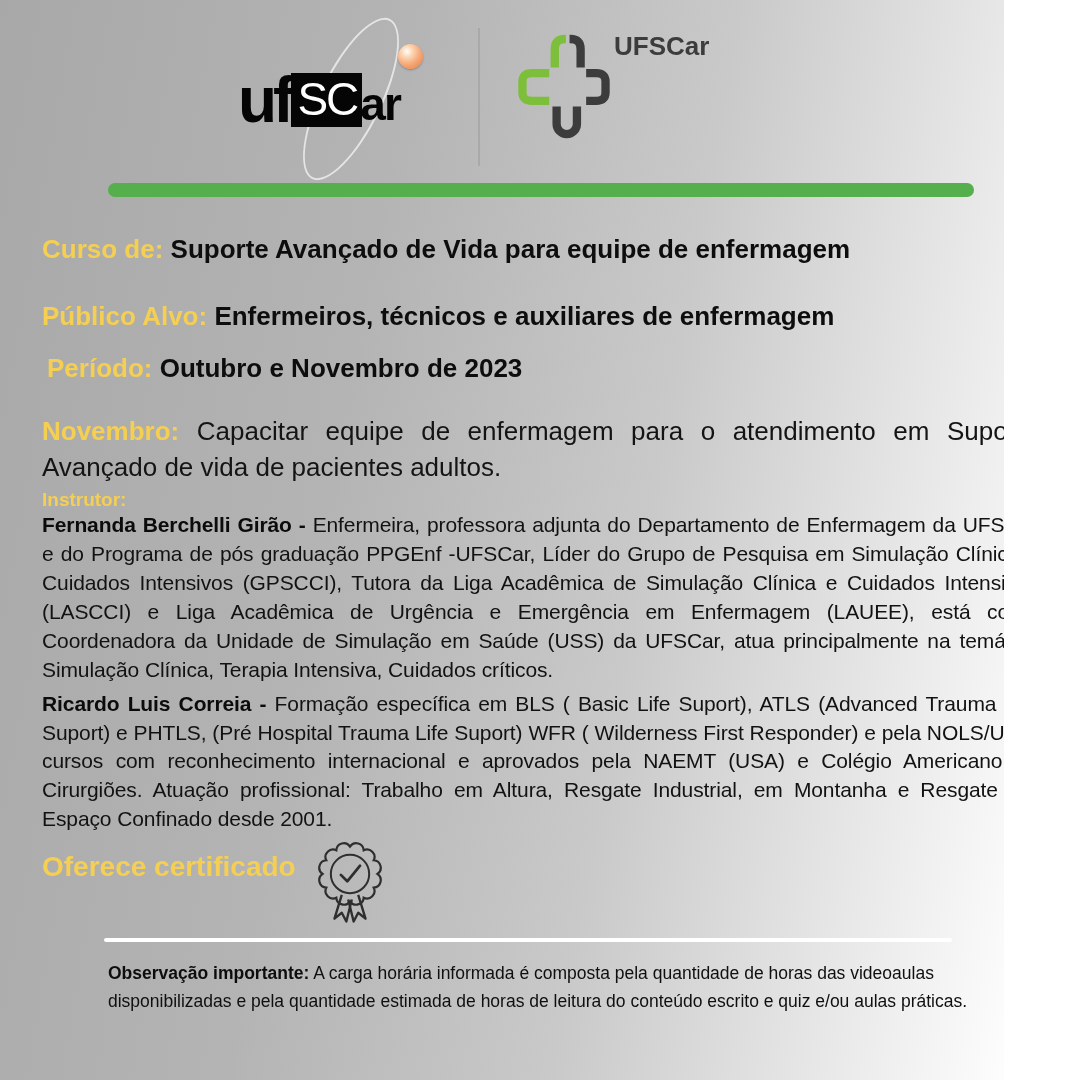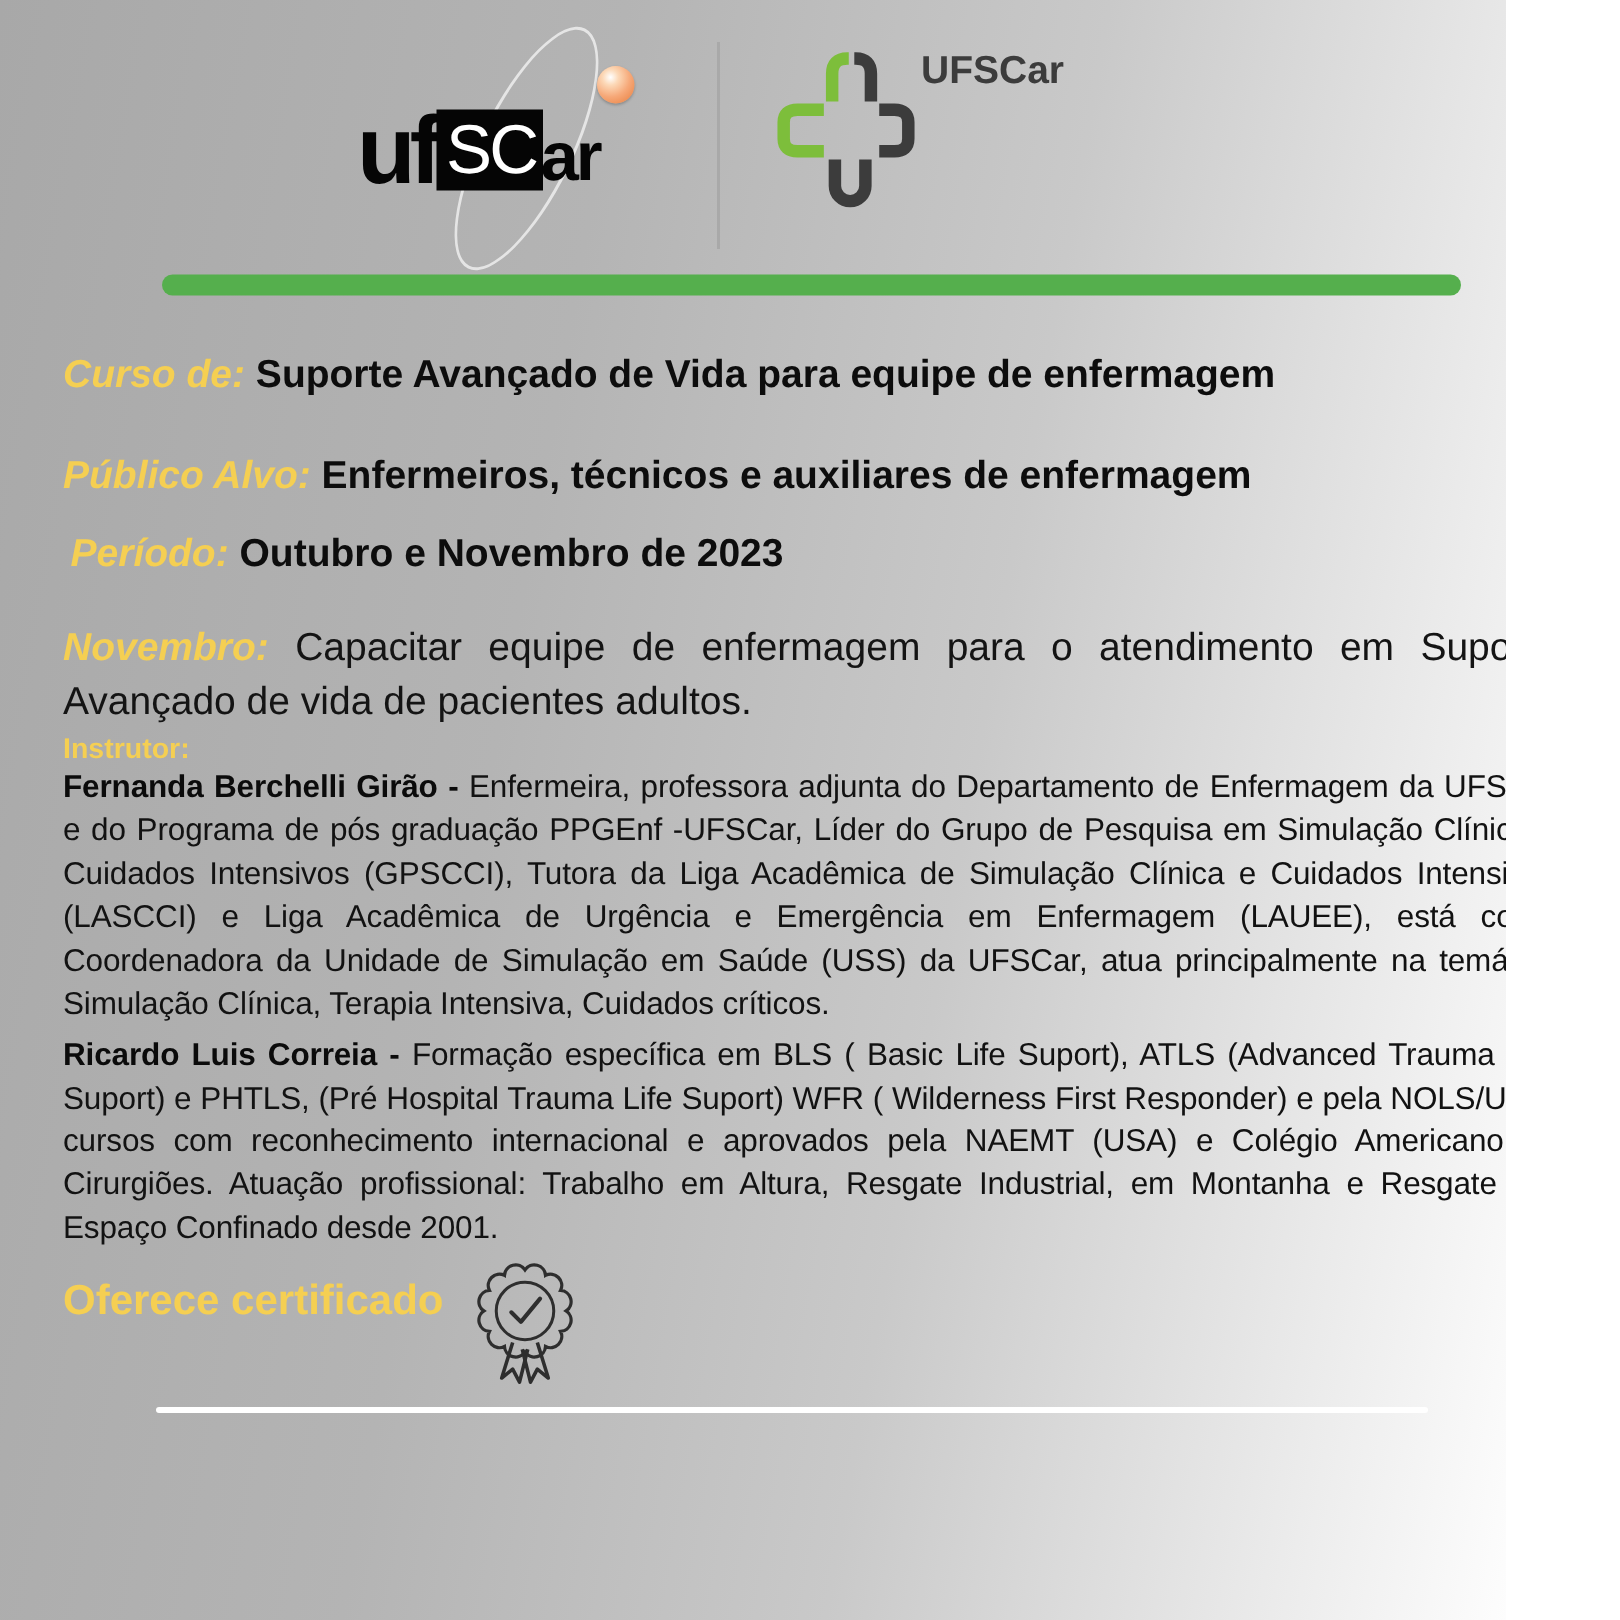--- a/index.html
+++ b/index.html
@@ -47,21 +47,21 @@
 
   
   .content { position:absolute; top:224px; left:42px; width:996px; }
 
   .row { font-size:26px; line-height:1.2; }
   .row-curso   { margin-top:10px; }
   .row-carga   { margin-top:36px; }
   .row-publico { margin-top:36px; }
   .row-periodo { margin-top:21px; padding-left:5px; }
 
-  .lbl { color:#f5cf52; font-weight:bold;font-style:italic; }
+  .lbl { color:#f5cf52; font-weight:bold; }
   .b   { font-weight:bold; color:#0d0d0d; }
   .r   { font-weight:normal; color:#141414; }
 
   .objetivos { margin-top:28px; font-size:26px; line-height:1.42; text-align:justify; color:#141414; }
   .objetivos .lbl { font-size:26px; }
 
   .instrutor-label { margin-top:3px; font-size:19px; font-weight:bold; color:#f5cf52; }
 
   .bio { font-size:21px; line-height:1.375; text-align:justify; color:#121212; letter-spacing:-0.1px; }
   .bio + .bio { margin-top:5px; }
@@ -149,15 +149,18 @@
         <path d="M26,58 L18,84 L26,77.5 L31,87 L37,63" fill="none" stroke="#2e2e2e" stroke-width="2.6" stroke-linejoin="round"></path>
         <path d="M44,58 L52,84 L44,77.5 L39,87 L33,63" fill="none" stroke="#2e2e2e" stroke-width="2.6" stroke-linejoin="round"></path>
         <path d="M65,35 A8.2 8.2 0 0 1 60.98,50 A8.2 8.2 0 0 1 50,60.98 A8.2 8.2 0 0 1 35,65 A8.2 8.2 0 0 1 20,60.98 A8.2 8.2 0 0 1 9.02,50 A8.2 8.2 0 0 1 5,35 A8.2 8.2 0 0 1 9.02,20 A8.2 8.2 0 0 1 20,9.02 A8.2 8.2 0 0 1 35,5 A8.2 8.2 0 0 1 50,9.02 A8.2 8.2 0 0 1 60.98,20 A8.2 8.2 0 0 1 65,35 Z" fill="none" stroke="#2e2e2e" stroke-width="2.4"></path>
         <circle cx="35" cy="35" r="21" fill="none" stroke="#2e2e2e" stroke-width="2.2"></circle>
         <path d="M25,36 L32,43 L46,26" fill="none" stroke="#2e2e2e" stroke-width="3" stroke-linecap="round" stroke-linejoin="round"></path>
       </svg>
     </div>
 
     <div class="footer-divider"></div>
 
+    <p class="obs">
+      <span class="b">Observação importante:</span><span> A carga horária informada é composta pela quantidade de horas das videoaulas disponibilizadas e pela quantidade estimada de horas de leitura do conteúdo escrito e quiz e/ou aulas práticas.</span>
+    </p>
 
   </main>
 </div>
 
 </body></html>

